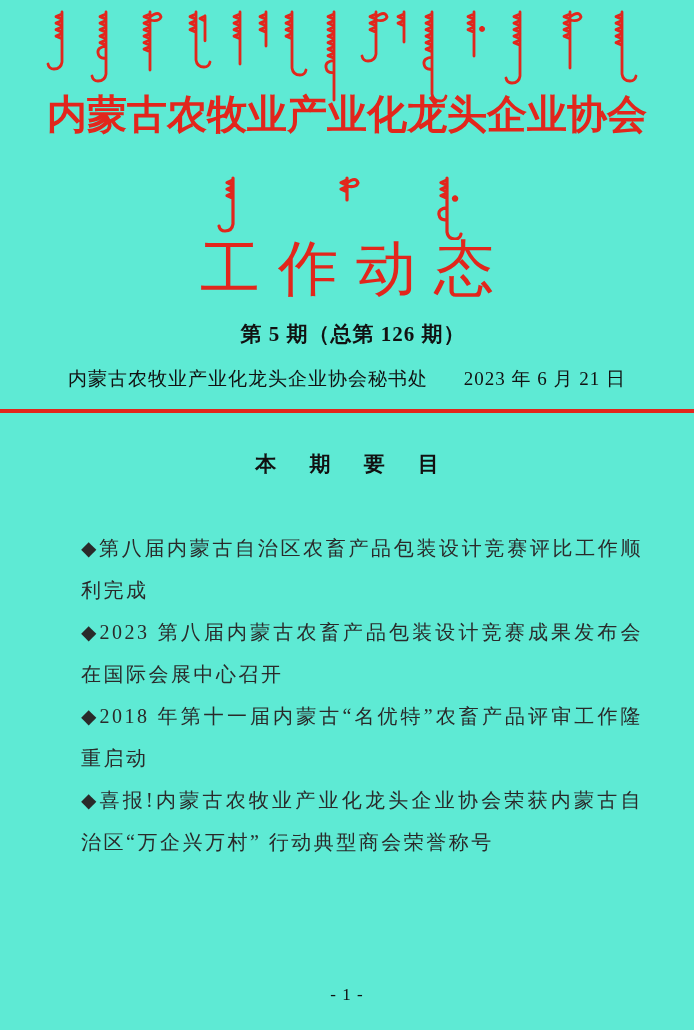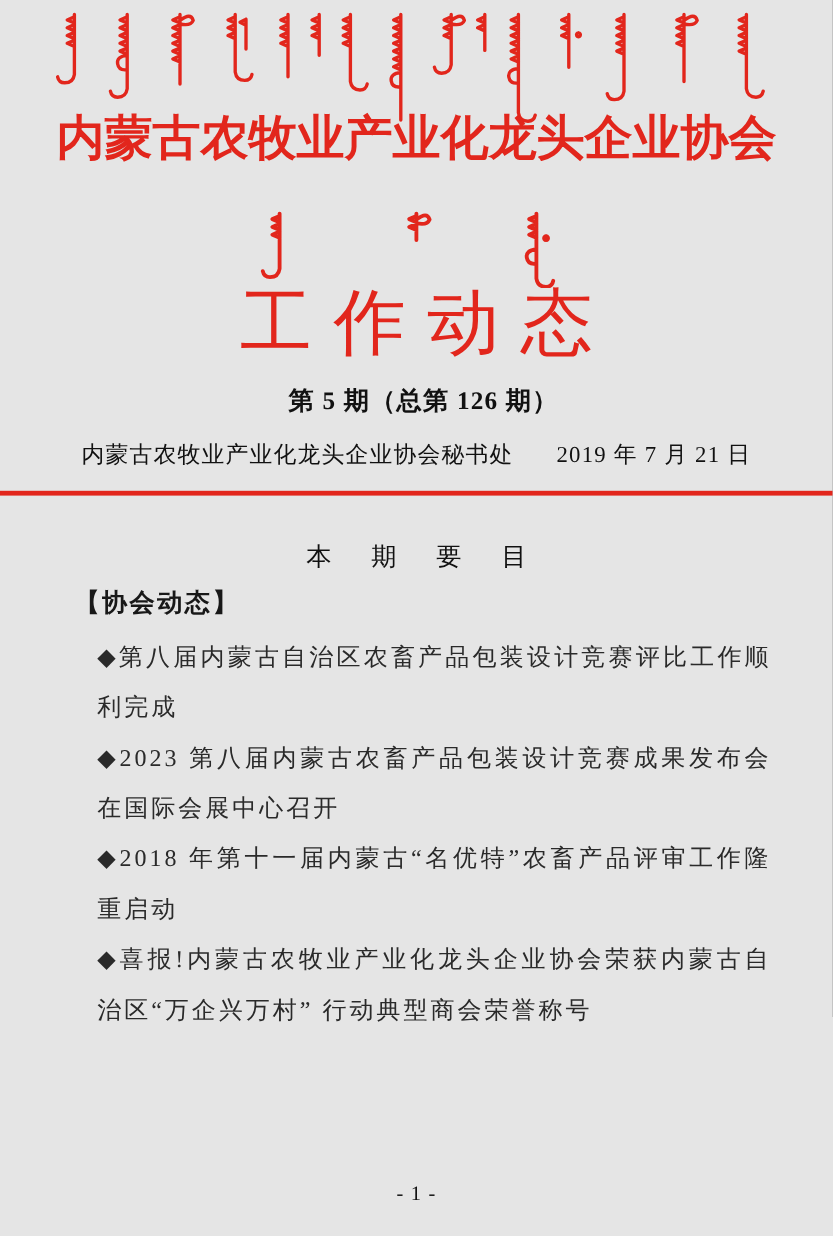--- a/index.html
+++ b/index.html
@@ -1,21 +1,21 @@
 <!DOCTYPE html>
 <html><head>
 <meta charset="utf-8">
 <title>工作动态</title>
 <style>
   html,body{margin:0;padding:0;background:#888;}
   .page{
     position:relative;
     width:694px;height:1030px;
     margin:0 auto;
-    background:#e5e5e5;
+    background:#5eead4;
     overflow:hidden;
     font-family:"Liberation Serif","DejaVu Serif",serif;
     color:#000;
   }
   
   .mongolian-top{position:absolute;top:0;left:0;width:694px;height:112px;}
   .org-title{
     position:absolute;top:82px;left:0;right:0;height:66px;line-height:66px;
     text-align:center;font-weight:bold;font-size:40px;color:#e2261c;
     letter-spacing:0px;white-space:nowrap;
@@ -36,21 +36,21 @@
     display:flex;justify-content:space-between;align-items:baseline;
     font-size:19px;letter-spacing:1px;color:#111;gap:14px;
   }
   .red-rule{
     position:absolute;top:409px;left:0;right:0;height:4px;
     background:#e2261c;
   }
   
   .contents-title{
     position:absolute;top:450px;left:0;right:0;text-align:center;
-    font-weight:normal;font-size:21px;letter-spacing:14px;padding-left:14px;color:#111;
+    font-weight:bold;font-size:21px;letter-spacing:14px;padding-left:14px;color:#111;
   }
   .section-category{
     position:absolute;top:488px;left:62px;
     font-family:"Liberation Sans","DejaVu Sans",sans-serif;
     font-weight:bold;font-size:21px;letter-spacing:2px;color:#181818;
   }
   .toc{
     position:absolute;top:527px;left:81px;width:562px;
     font-size:20px;line-height:42px;letter-spacing:2.5px;color:#2a2a2a;
   }
@@ -91,28 +91,27 @@
       <path d="M347 4 L347 26 M347 6 l-6 2.6 l6 2.6 M347 12.5 l-6 2.6 l6 2.6 M347 9 q9 -7 11 0 q-2 5 -11 3" fill="none" stroke="#e2261c" stroke-width="3.2" stroke-linecap="round" stroke-linejoin="round"></path>
       <path d="M447 4 L447 58 M447 6 l-6 2.6 l6 2.6 M447 12.5 l-6 2.6 l6 2.6 M447 19 l-6 2.6 l6 2.6 M447 33.7 q-9 1 -8 7 q1 6 8 5 M447 58 q1 7 8 7 q5 0 6 -5 M455 22.9 a1.6 1.6 0 1 0 0.1 0" fill="none" stroke="#e2261c" stroke-width="3.2" stroke-linecap="round" stroke-linejoin="round"></path>
     </svg>
 
   <div class="bulletin-title">工作动态</div>
 
   <div class="issue-line">第 5 期（总第 126 期）</div>
 
   <div class="publisher-row">
     <span>内蒙古农牧业产业化龙头企业协会秘书处</span>
-    <span>2019 年 7 月 21 日</span>
+    <span>2023 年 6 月 21 日</span>
   </div>
 
   <div class="red-rule"></div>
 
   <div class="contents-title">本 期 要 目</div>
 
-  <div class="section-category">【协会动态】</div>
 
   <div class="toc">
     <p>◆第八届内蒙古自治区农畜产品包装设计竞赛评比工作顺利完成</p>
     <p>◆2023 第八届内蒙古农畜产品包装设计竞赛成果发布会在国际会展中心召开</p>
     <p>◆2018 年第十一届内蒙古“名优特”农畜产品评审工作隆重启动</p>
     <p>◆喜报!内蒙古农牧业产业化龙头企业协会荣获内蒙古自治区“万企兴万村” 行动典型商会荣誉称号</p>
   </div>
 
   <div class="page-number">- 1 -</div>
 

